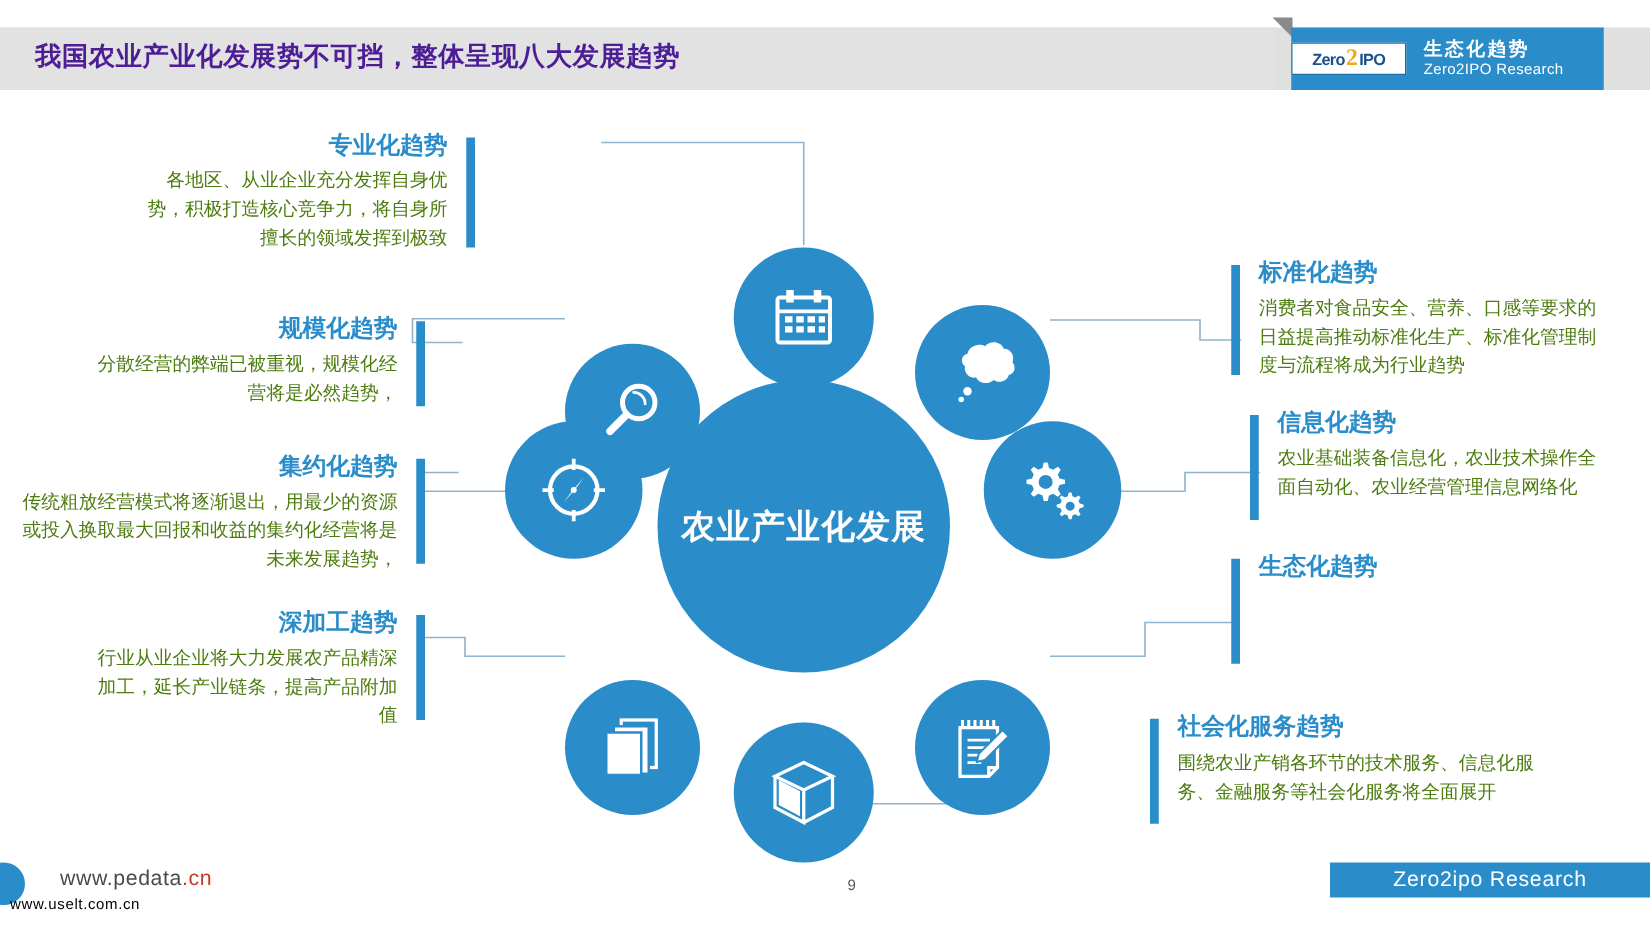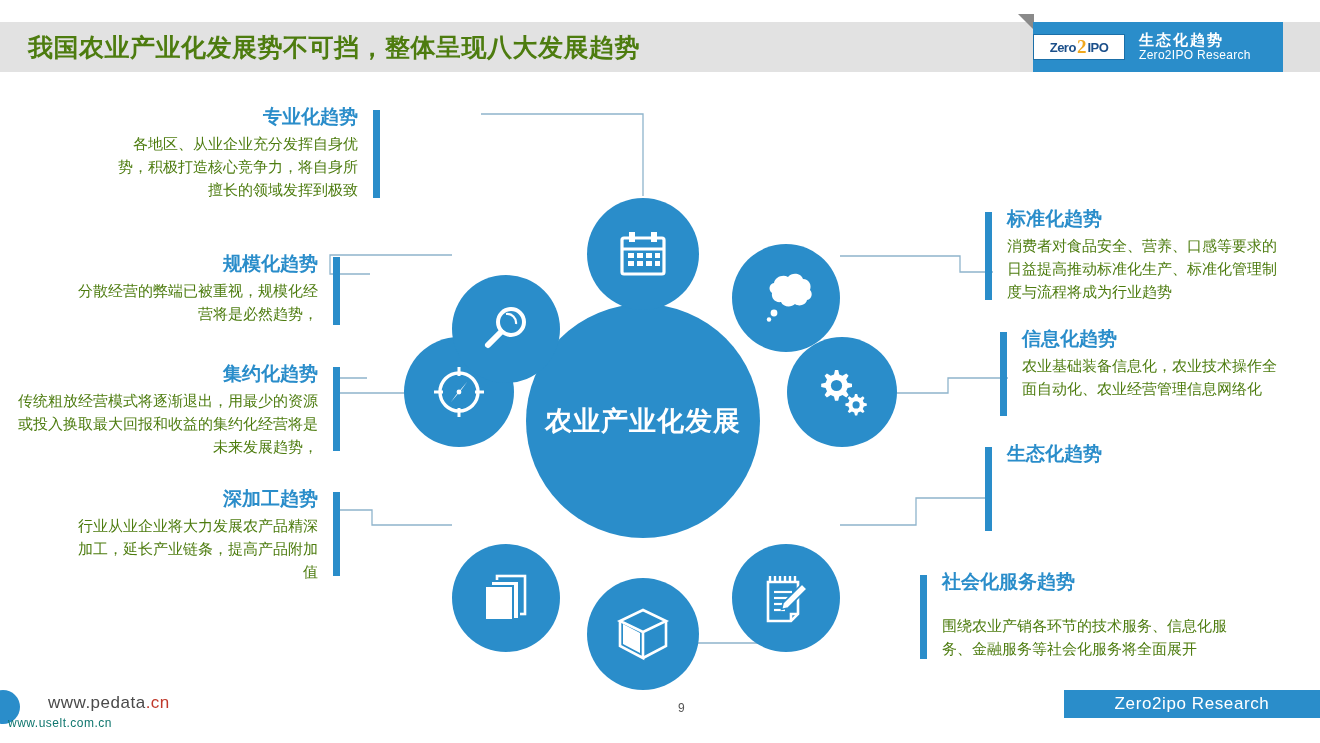--- a/index.html
+++ b/index.html
@@ -15,21 +15,21 @@
   .header-band {
     position:absolute; left:0; top:22px; width:1320px; height:50px;
     background:#e0e0e0;
   }
   .header-band-inner {
     position:absolute; left:0; top:0; width:1020px; height:50px;
     background:#e2e2e2;
   }
   .page-title {
     position:absolute; left:28px; top:31px;
-    font-size:25px; font-weight:bold; color:#4d7c0f;
+    font-size:21px; font-weight:bold; color:#4c1d95;
     letter-spacing:0.5px; white-space:nowrap;
   }
   .logo-fold {
     position:absolute; left:1018px; top:14px;
     width:0; height:0;
     border-left:16px solid transparent;
     border-top:16px solid #8a8a8a;
   }
   .logo-box {
     position:absolute; left:1033px; top:22px; width:250px; height:50px;
@@ -97,21 +97,21 @@
     position:absolute; left:-14px; top:690px; width:34px; height:34px;
     background:#2a8dca; border-radius:50%;
   }
   .footer-url {
     position:absolute; left:48px; top:693px;
     font-size:17px; color:#4a4a4a; letter-spacing:0.5px;
   }
   .footer-url .dot-cn { color:#c0392b; }
   .footer-sub {
     position:absolute; left:8px; top:716px;
-    font-size:12px; color:#0f766e; letter-spacing:0.5px;
+    font-size:12px; color:#000000; letter-spacing:0.5px;
   }
   .page-num {
     position:absolute; left:678px; top:701px;
     font-size:12px; color:#555555;
   }
   .footer-brand {
     position:absolute; left:1064px; top:690px; width:256px; height:28px;
     background:#2a8dca; color:#ffffff; font-size:17px;
     display:flex; align-items:center; justify-content:center;
     letter-spacing:0.6px;
@@ -308,21 +308,21 @@
   </div>
 
   <div class="tb right" style="left:985px; top:365px; width:300px;">
     <div class="bar" style="left:0; top:4px; height:84px;"></div>
     <div class="ttl" style="padding-left:22px;">生态化趋势</div>
   </div>
 
   <div class="tb right" style="left:920px; top:493px; width:310px;">
     <div class="bar" style="left:0; top:4px; height:84px;"></div>
     <div class="ttl" style="padding-left:22px;">社会化服务趋势</div>
-    <div class="desc" style="padding-left:22px; margin-top:22px;">围绕农业产销各环节的技术服务、信息化服务、金融服务等社会化服务将全面展开</div>
+    <div class="desc" style="padding-left:22px; margin-top:6px;">围绕农业产销各环节的技术服务、信息化服务、金融服务等社会化服务将全面展开</div>
   </div>
 
 </div>
 
 <div class="footer-dot"></div>
 <div class="footer-url">
   <span>www.pedata</span><span class="dot-cn">.cn</span>
 </div>
 <div class="footer-sub">www.uselt.com.cn</div>
 <div class="page-num">9</div>

